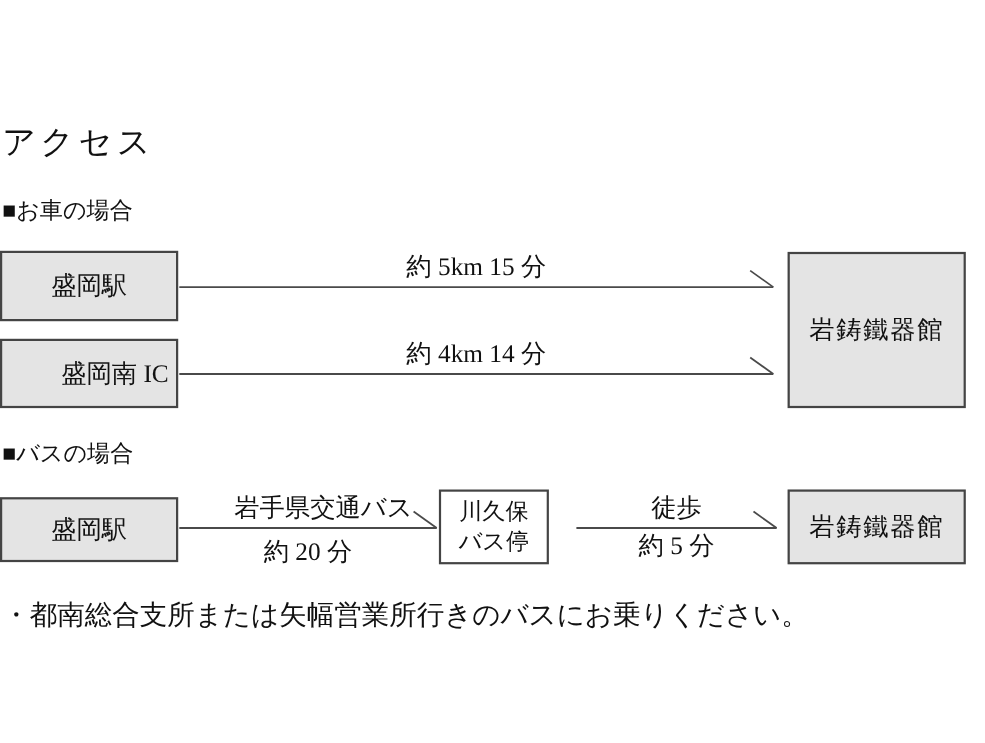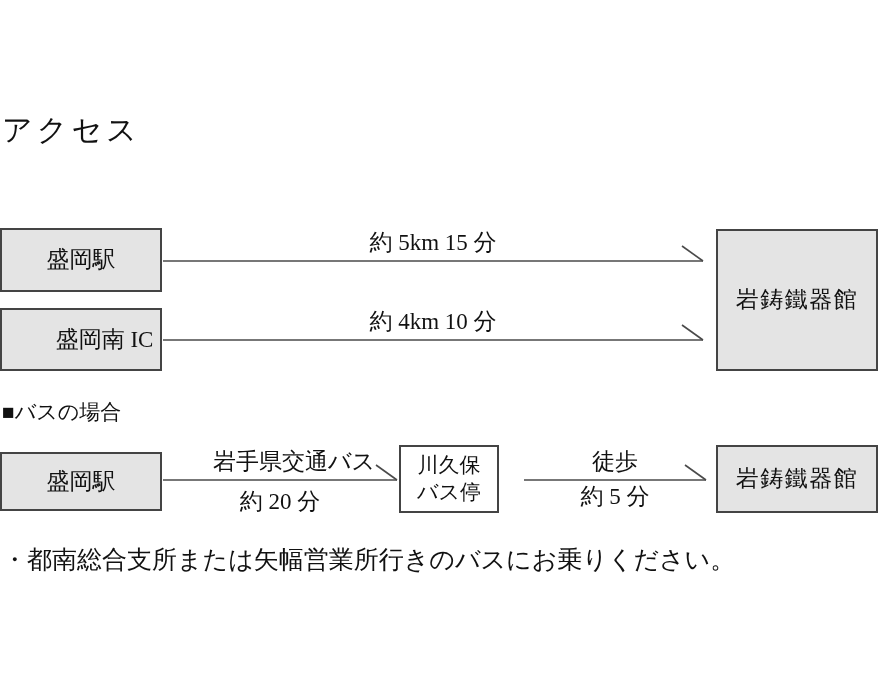--- a/index.html
+++ b/index.html
@@ -65,36 +65,37 @@
     color: #111111;
   }
 </style>
 </head>
 <body>
 
 <div class="canvas">
 
   <div class="abs page-title">アクセス</div>
 
+  <div class="abs section-header" style="top:180px;">■お車の場合</div>
 
   <div class="abs node-box" style="left:0; top:228px; width:162px; height:64px;">
     <span>盛岡駅</span>
   </div>
 
   <div class="abs node-box" style="left:0; top:308px; width:162px; height:63px;padding-left:47px;">
     <span>盛岡南 IC</span>
   </div>
 
   <div class="abs node-box spaced" style="left:716px; top:229px; width:162px; height:142px;">
     <span>岩鋳鐵器館</span>
   </div>
 
   <div class="abs route-label" style="left:163px; top:231px; width:540px;">約 5km 15 分</div>
 
-  <div class="abs route-label" style="left:163px; top:310px; width:540px;">約 4km 10 分</div>
+  <div class="abs route-label" style="left:163px; top:310px; width:540px;">約 4km 14 分</div>
 
   <div class="abs section-header" style="top:401px;">■バスの場合</div>
 
   <div class="abs node-box" style="left:0; top:452px; width:162px; height:59px;">
     <span>盛岡駅</span>
   </div>
 
   <div class="abs node-box white" style="left:399px; top:445px; width:100px; height:68px; font-size:21px;">
     <span>
       <span>川久保</span><br>

